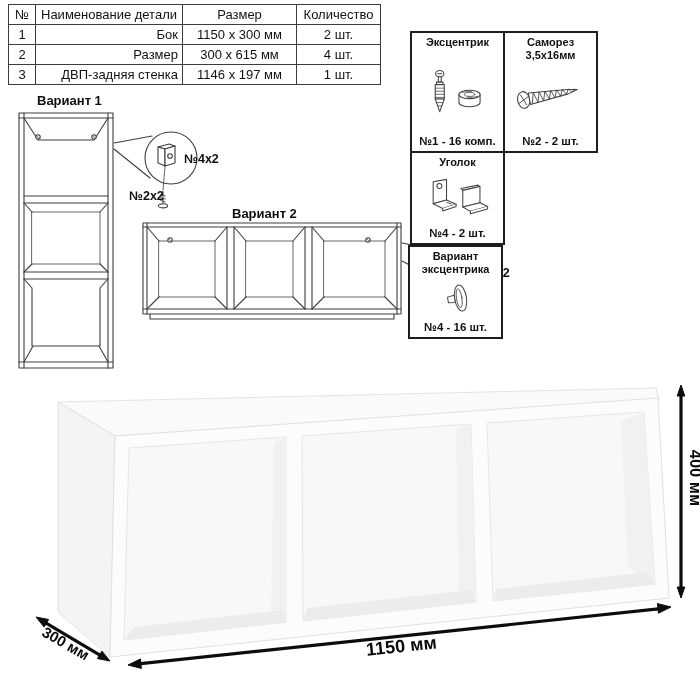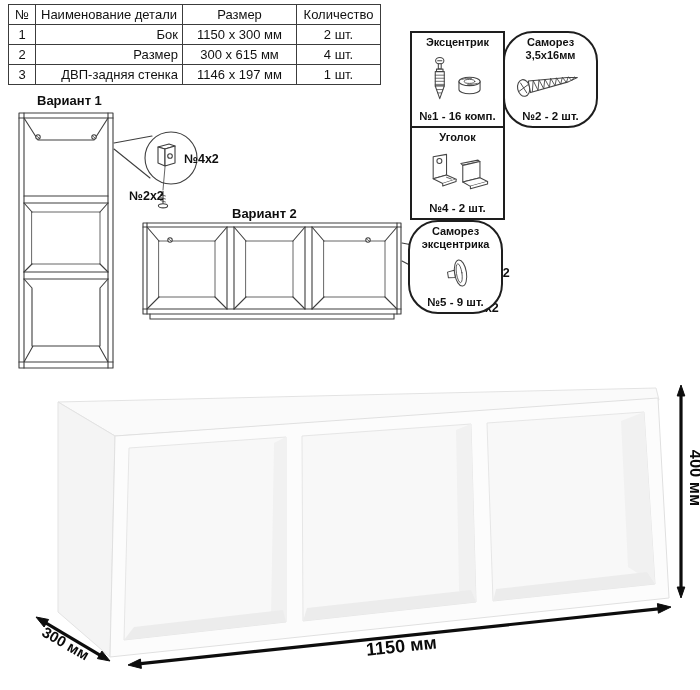--- a/index.html
+++ b/index.html
@@ -7,24 +7,24 @@
         font-family:"Liberation Sans",sans-serif;color:#111;}
   
   .parts-table{position:absolute;left:8px;top:4px;border-collapse:collapse;table-layout:fixed;}
   .parts-table th,.parts-table td{border:1px solid #3c3c3c;font-size:13px;font-weight:normal;
         padding:1px 4px;height:17px;text-align:center;white-space:nowrap;background:#fff;}
   .parts-table td.cell-name{text-align:right;padding-left:6px;}
   
   .hw-box{position:absolute;left:410px;top:31px;width:287px;z-index:3;}
   .hw-row{display:flex;}
   .hw-row-2{justify-content:center;margin-top:-2px;flex-direction:column;}
-  .hw-cell{width:95px;height:97px;box-sizing:border-box;border:2px solid #1e1e1e;background:#fff;
+  .hw-cell{width:95px;height:122px;box-sizing:border-box;border:2px solid #1e1e1e;background:#fff;
         display:flex;flex-direction:column;align-items:center;justify-content:space-between;
         padding:3px 2px 4px 2px;}
-  .hw-cell + .hw-cell{margin-left:-2px;border-radius:30px;}
+  .hw-cell + .hw-cell{margin-left:-2px;}
   .hw-row-2 .hw-cell{height:94px;}
   .hw-name{font-size:11px;font-weight:bold;text-align:center;line-height:1.15;}
   .hw-count{font-size:11.5px;font-weight:bold;text-align:left;}
   .hw-icon{flex:0 0 auto;}
   
   .variants-svg{position:absolute;left:0;top:88px;z-index:1;}
   .render-svg{position:absolute;left:0;top:370px;z-index:2;}
   .vtitle{font-family:"Liberation Sans",sans-serif;font-size:13px;font-weight:bold;fill:#0f0f0f;}
   .plabel{font-family:"Liberation Sans",sans-serif;font-size:12.5px;font-weight:bold;fill:#0f0f0f;}
   .dim{font-family:"Liberation Sans",sans-serif;font-weight:bold;fill:#0a0a0a;}
@@ -121,29 +121,29 @@
             <path d="M23,26.5 l5,1.8" stroke-width="0.9"></path>
             <path d="M38,12 L56,8.5 L58,10 L40,14 Z" fill="#fff"></path>
             <path d="M40,14 L58,10 L58,27 L40,31.5 Z" fill="#fff"></path>
             <path d="M40,31.5 L58,27 L66,31 L48,36 Z" fill="#fff"></path>
             <path d="M48,36 L48,38.5 L66,33.5 L66,31" fill="#fff"></path>
           </g>
         </svg>
         <div class="hw-count">№4 - 2 шт.</div>
       </div>
       <div class="hw-cell">
-        <div class="hw-name">Саморез эксцентрика</div>
+        <div class="hw-name">Вариант эксцентрика</div>
         <svg class="hw-icon" width="56" height="40" viewBox="0 0 56 44">
           <g fill="none" stroke="#454545" stroke-width="1.1" stroke-linejoin="round" stroke-linecap="round" transform="translate(33,22) rotate(-9)">
             <ellipse rx="6.5" ry="14.5" fill="#fff"></ellipse>
             <ellipse cx="-1.5" cy="0" rx="3" ry="10.5" stroke-width="0.9"></ellipse>
             <path d="M-6.5,-4 L-14,-3.2 L-14,3.2 L-6.5,4 Z" fill="#fff"></path>
           </g>
         </svg>
-        <div class="hw-count">№5 - 9 шт.</div>
+        <div class="hw-count">№4 - 16 шт.</div>
       </div>
     </div>
   </div>
 
   <svg class="variants-svg" width="700" height="282" viewBox="0 88 700 282">
     <defs>
       <g id="bracket-sym">
         <path d="M-8,-10 L3,-13 L9,-11 L-1,-8 Z" fill="#fff"></path>
         <path d="M-8,-10 L-1,-8 L-1,9 L-8,6 Z" fill="#fff"></path>
         <path d="M-1,-8 L9,-11 L9,6 L-1,9 Z" fill="#fff"></path>

